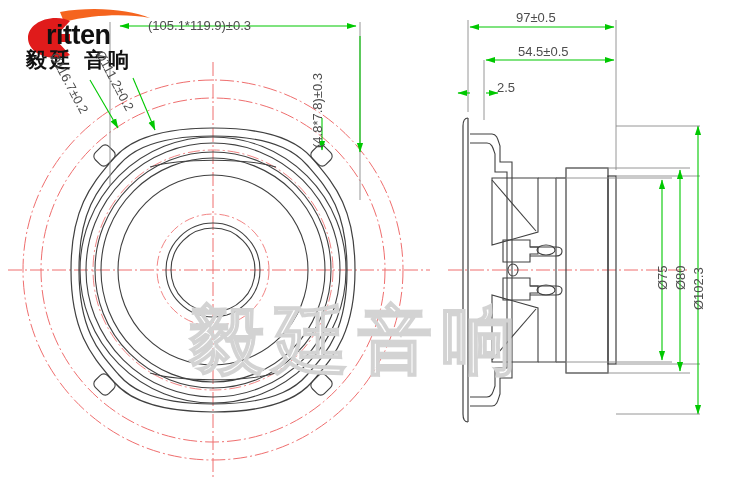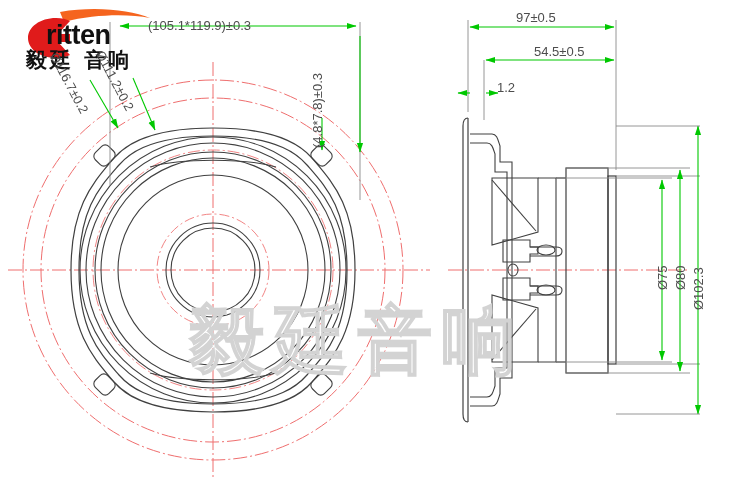--- a/index.html
+++ b/index.html
@@ -189,23 +189,23 @@
   <div class="dim" style="left:148px;top:18px;">(105.1*119.9)±0.3</div>
 
   <div class="dim rot90" style="left:310px;top:148px;">(4.8*7.8)±0.3</div>
 
   <div class="dim" style="left:60px;top:50px;transform:rotate(62deg);transform-origin:left top;">Ø116.7±0.2</div>
 
   <div class="dim" style="left:106px;top:48px;transform:rotate(62deg);transform-origin:left top;">Ø111.2±0.2</div>
 
   <div class="dim" style="left:516px;top:10px;">97±0.5</div>
 
-  <div class="dim" style="left:518px;top:44px;margin-left:16px;">54.5±0.5</div>
-
-  <div class="dim" style="left:497px;top:80px;">1.2</div>
+  <div class="dim" style="left:518px;top:44px;">54.5±0.5</div>
+
+  <div class="dim" style="left:497px;top:80px;">2.5</div>
 
   <div class="dim rot90" style="left:655px;top:290px;">Ø75</div>
 
   <div class="dim rot90" style="left:673px;top:290px;">Ø80</div>
 
   <div class="dim rot90" style="left:691px;top:310px;">Ø102.3</div>
 
 </div>
 
 </body></html>

